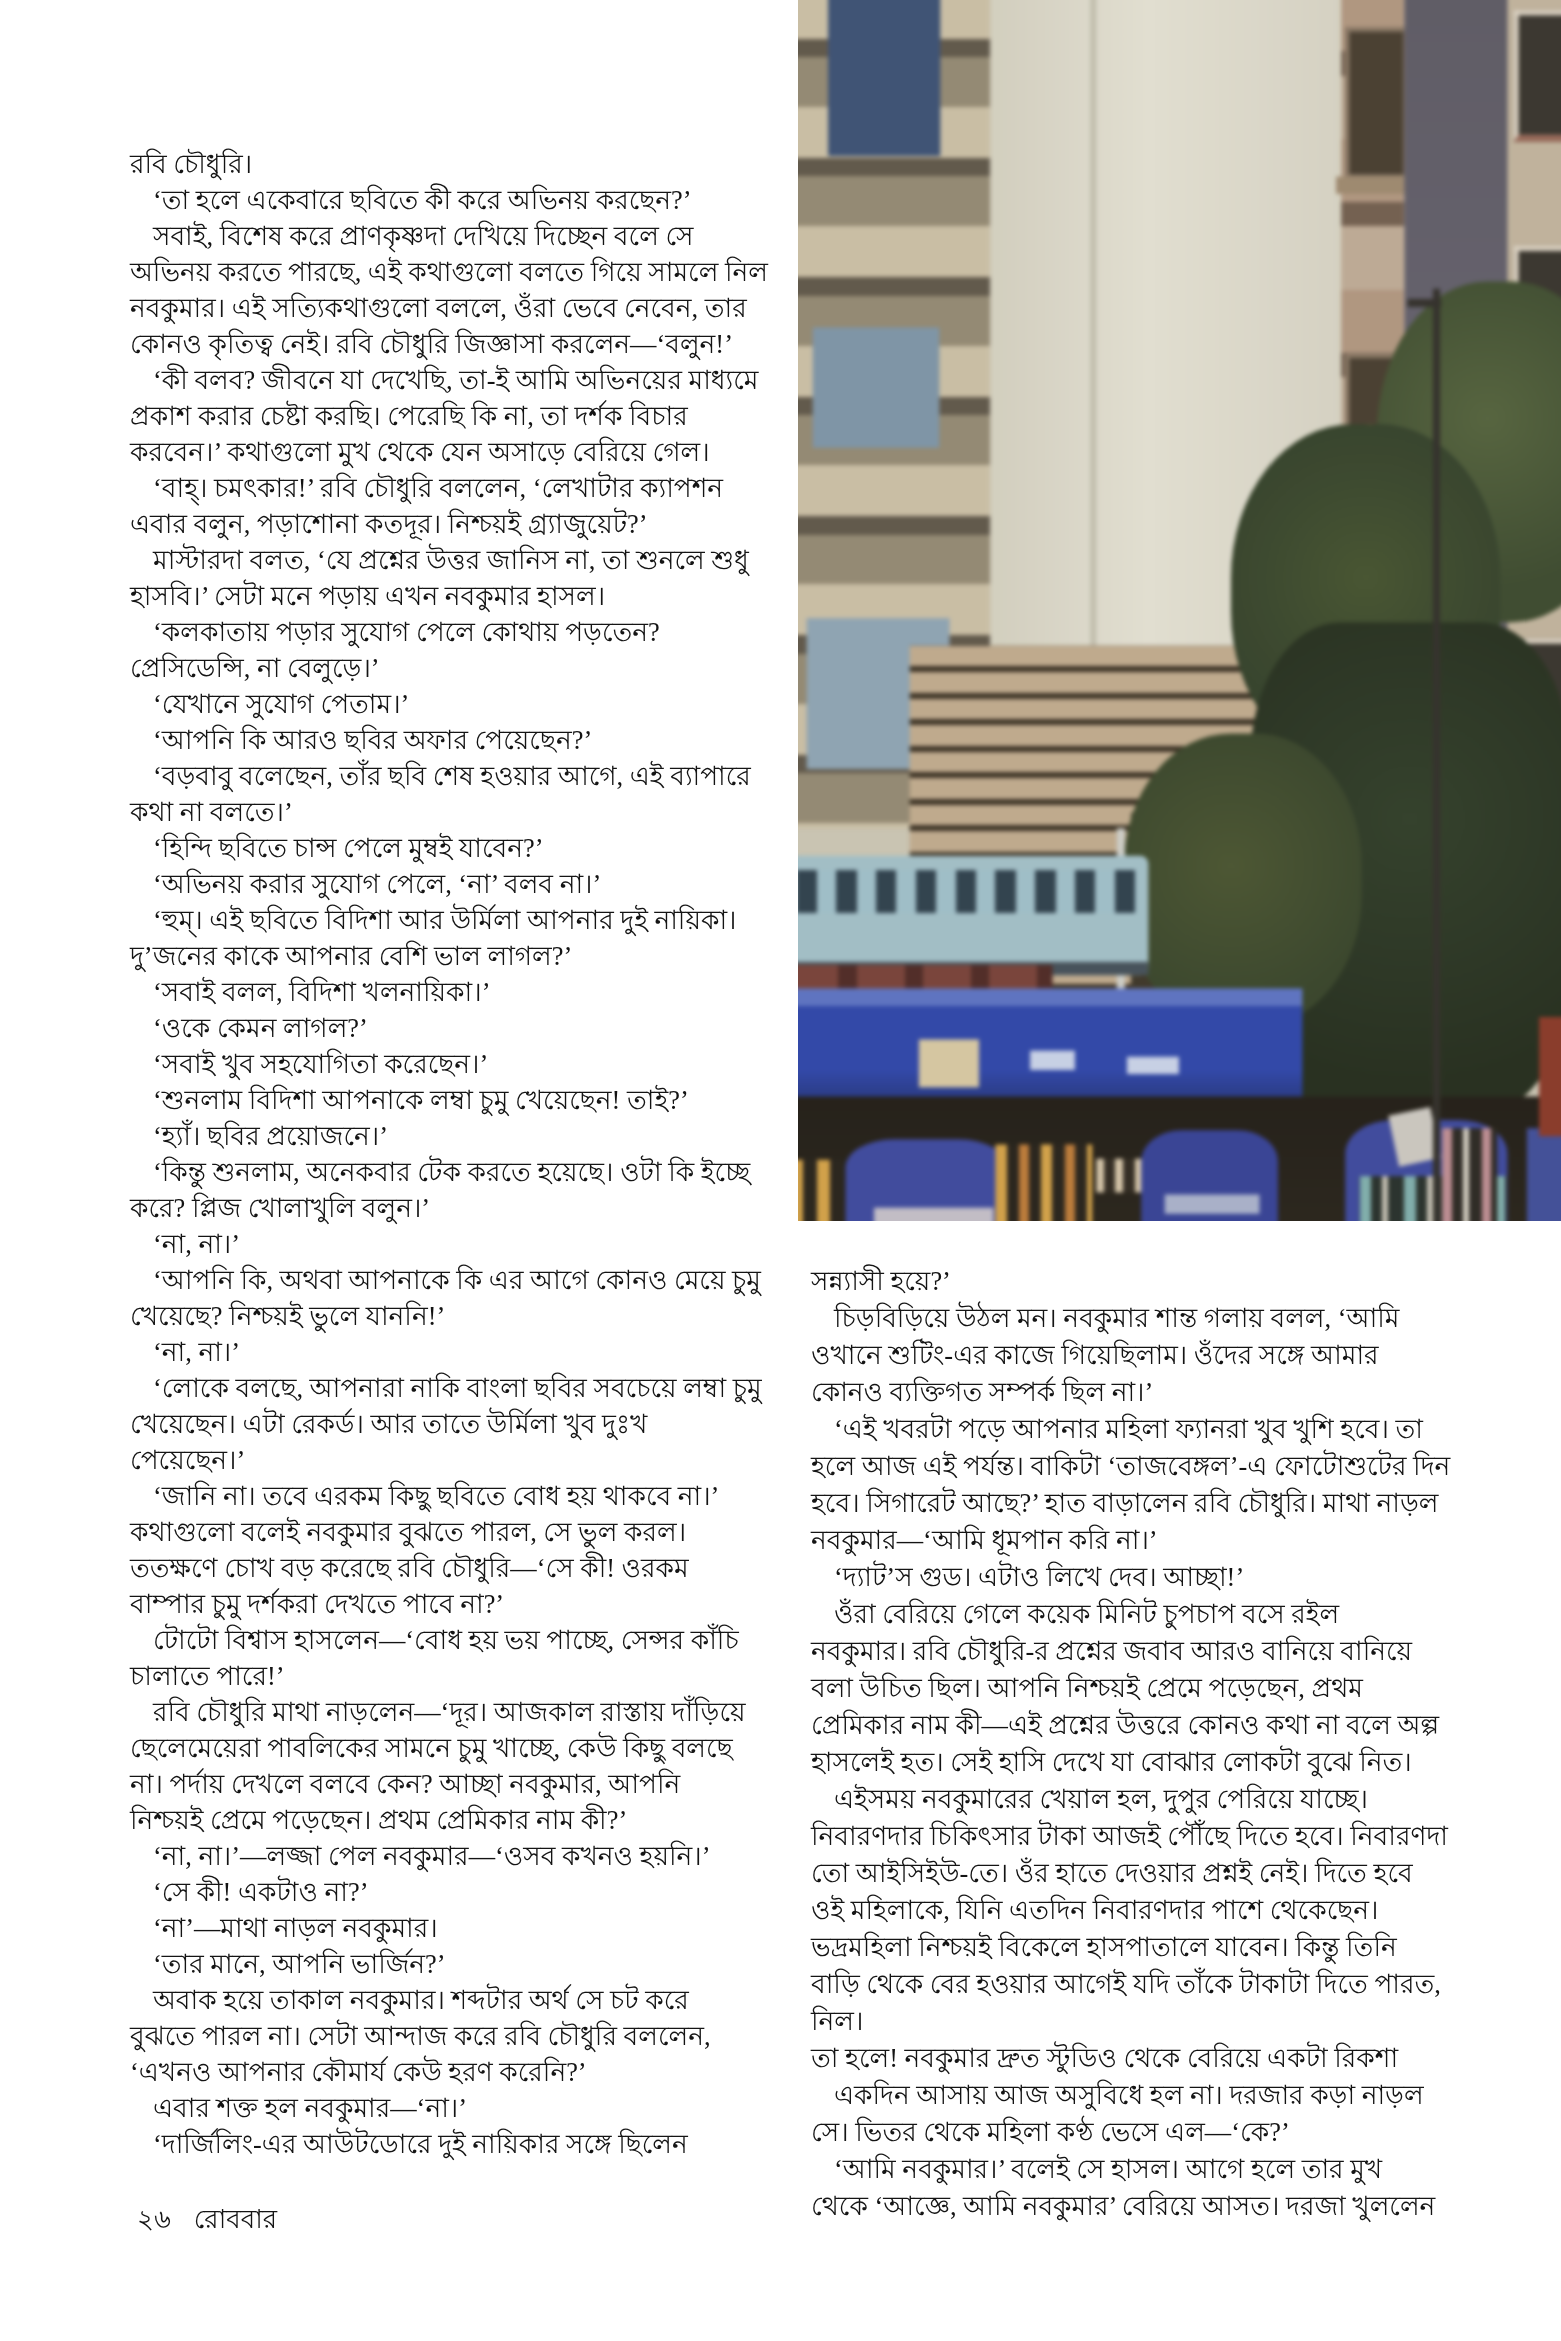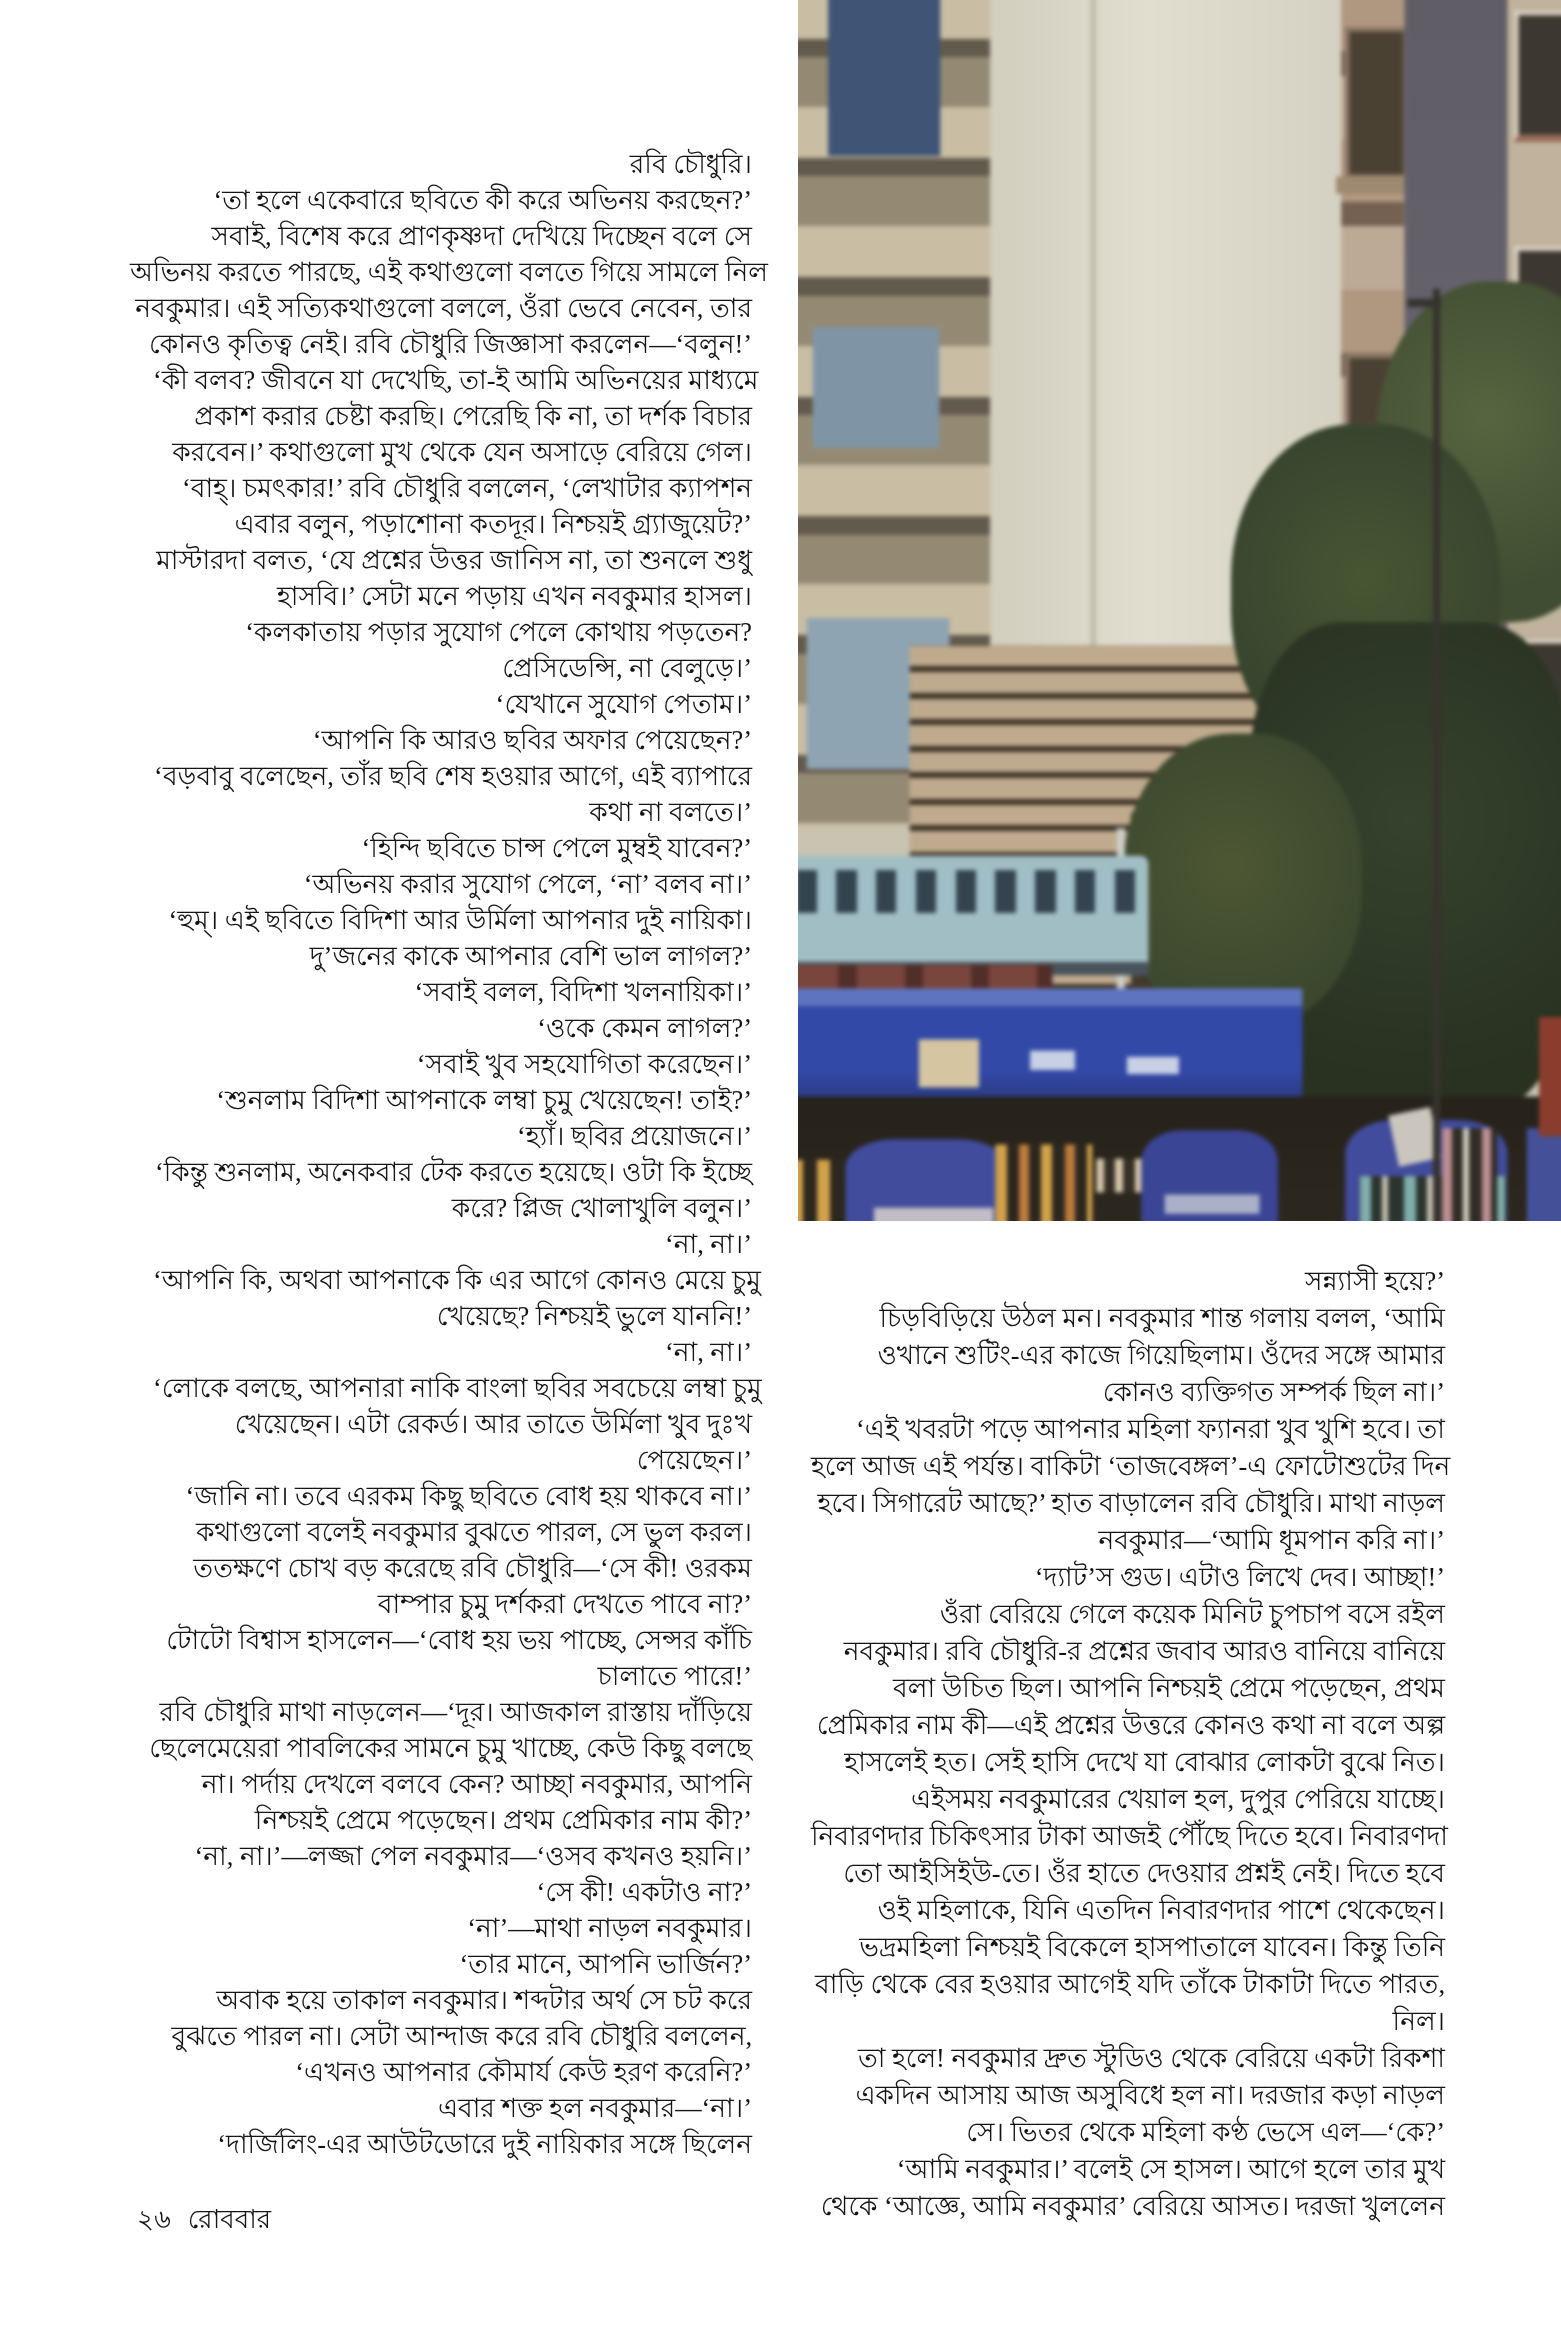--- a/index.html
+++ b/index.html
@@ -1,33 +1,33 @@
 <!DOCTYPE html>
 <html style="font-size:12.4px"><head>
 <meta charset="utf-8">
 <style>
   html,body{margin:0;padding:0;}
   body{
     width:1561px;height:2342px;background:#ffffff;
     font-family:"Liberation Serif","DejaVu Serif",serif;
     color:#141414;position:relative;overflow:hidden;
   }
-  .page{position:absolute;inset:0;background:#ffffff;text-align:right;}
+  .page{position:absolute;inset:0;background:#ffffff;}
 
   
   .col{position:absolute;}
   .col-left{left:130px;top:146px;width:622px;}
   .col-right{left:811px;top:1263px;width:634px;}
   .line{font-size:26.4px;line-height:36px;white-space:nowrap;letter-spacing:0;}
   .col-right .line{line-height:37px;}
   .indent{padding-left:23px;}
 
   
   .footer{position:absolute;left:137px;top:2199px;font-size:26px;}
-  .footer .num{margin-right:17px;}
+  .footer .num{margin-right:23px;}
 
   
   .photo{position:absolute;left:798px;top:0;width:764px;height:1221px;overflow:hidden;background:#c9c4b2;}
   .art{position:absolute;left:0;top:0;width:764px;height:1221px;
        filter:blur(2.3px) saturate(.95) contrast(.97);
        transform:scale(1.02);transform-origin:50% 50%;}
   .ly{position:absolute;}
 </style>
 </head>
 <body>

